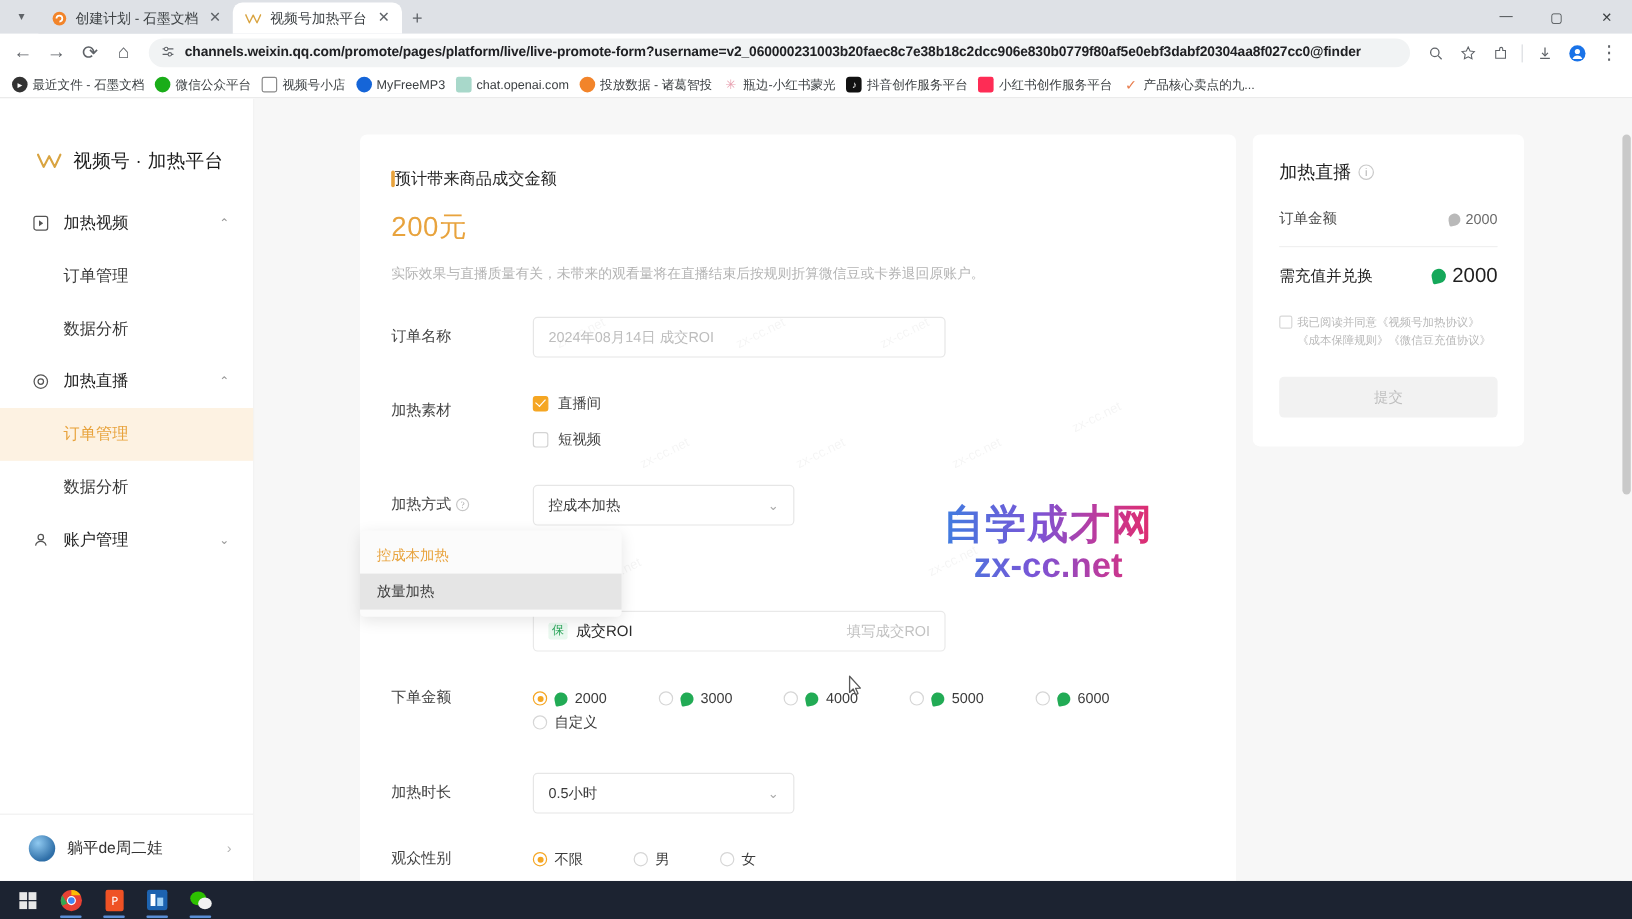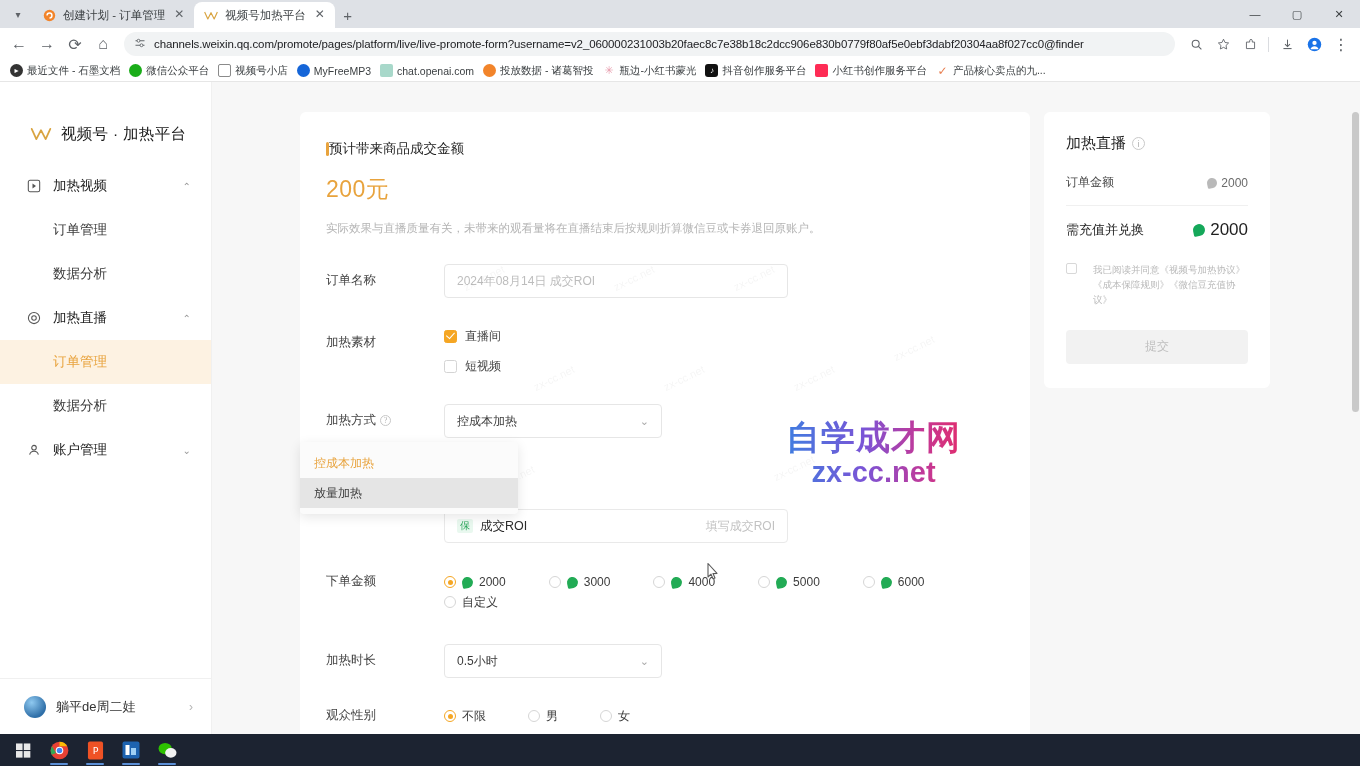--- a/index.html
+++ b/index.html
@@ -38,21 +38,21 @@
   .toolbar {
     height: 32px; background: #fff; display: flex; align-items: center; gap: 2px;
     padding: 0 6px; flex: 0 0 32px;
   }
   .tb-btn { width: 26px; height: 26px; display:flex; align-items:center; justify-content:center; color:#5f6368; border-radius:50%; flex:0 0 26px;}
   .omnibox {
     flex: 1 1 auto; height: 24px; background: #f1f3f4; border-radius: 13px;
     display: flex; align-items: center; padding: 0 10px; gap: 8px; margin: 0 6px;
     font-size: 11.5px; color: #202124; overflow:hidden;
   }
-  .omnibox .url { white-space: nowrap; overflow: hidden; text-overflow: clip; letter-spacing: -0.1px;}
+  .omnibox .url { white-space: nowrap; overflow: hidden; text-overflow: clip; letter-spacing: -0.1px; font-weight: bold;}
   .tb-right { display:flex; align-items:center; gap:1px; }
   .tb-divider { width:1px; height:15px; background:#dadce0; margin:0 4px; }
 
   .bookmarks {
     height: 22px; background:#fff; display:flex; align-items:center; gap: 0px;
     padding: 0 8px; font-size: 10.5px; color:#3c4043; border-bottom:1px solid #e6e6e6; flex:0 0 22px;
     overflow:hidden; white-space: nowrap;
   }
   .bm { display:flex; align-items:center; gap:4px; padding: 0 7px 0 2px; flex: 0 0 auto;}
   .bm-ico { width: 13px; height:13px; border-radius:2px; flex:0 0 13px; display:flex;align-items:center;justify-content:center;font-size:8px;color:#fff;}
@@ -166,21 +166,21 @@
              display:inline-flex;align-items:center;justify-content:center;flex:0 0 13px;}
   .rp-row { display:flex; align-items:center; justify-content:space-between; margin-top: 21px; }
   .rp-k { font-size:12px; color:#4a4a4a; }
   .rp-v { display:flex; align-items:center; gap:4px; font-size:12px; color:#6b6b6b; }
   .bean-gray { width:10px;height:10px;border-radius:50% 50% 50% 12%;background:#b9b9b9;transform:rotate(-12deg);flex:0 0 10px;}
   .rp-sep { height:1px; background:#f0f0f0; margin-top: 14px; }
   .rp-row2 { display:flex; align-items:center; justify-content:space-between; margin-top: 14px; }
   .rp-k2 { font-size:13px; color:#1f1f1f; }
   .rp-v2 { display:flex; align-items:center; gap:5px; font-size:17px; color:#1f1f1f; }
   .bean-big { width:12px;height:12px;border-radius:50% 50% 50% 12%;background:#15a85a;transform:rotate(-12deg);flex:0 0 12px;}
-  .agree { display:flex; gap:16px; margin-top: 22px; }
+  .agree { display:flex; gap:4px; margin-top: 22px; }
   .agree .cbx { width:11px;height:11px;border:1px solid #d8d8d8;border-radius:2px;flex:0 0 11px;margin-top:1px;}
   .agree-txt { font-size:9.5px; color:#b9b9b9; line-height:1.6; }
   .submit {
     margin-top: 22px; height: 34px; background:#f2f2f2; border-radius:4px;
     display:flex; align-items:center; justify-content:center; font-size:12px; color:#bfbfbf;
   }
 
   
   .wm { position:absolute; left: 574px; top: 338px; z-index: 40; pointer-events:none;
         text-align:center; line-height: 1; }
@@ -211,21 +211,21 @@
   <div class="tabstrip">
     <div class="tab-chevron">▾</div>
 
     <div class="tab inactive">
       <span class="tab-favicon">
         <svg width="13" height="13" viewBox="0 0 16 16">
             <circle cx="8" cy="8" r="7" fill="#f2842a"></circle>
             <path d="M5 8a3 3 0 1 1 3 3" stroke="#fff" stroke-width="1.8" fill="none"></path>
           </svg>
       </span>
-      <span class="tab-title">创建计划 - 订单管理</span>
+      <span class="tab-title">创建计划 - 石墨文档</span>
       <span class="tab-close">✕</span>
     </div>
 
     <div class="tab active">
       <span class="tab-favicon">
         <svg width="14" height="11" viewBox="0 0 22 15">
             <path d="M1 2 L6 13 L11 3 L16 13 L21 2" stroke="#d9a441" stroke-width="1.8" fill="none" stroke-linejoin="round"></path>
           </svg>
       </span>
       <span class="tab-title">视频号加热平台</span>

